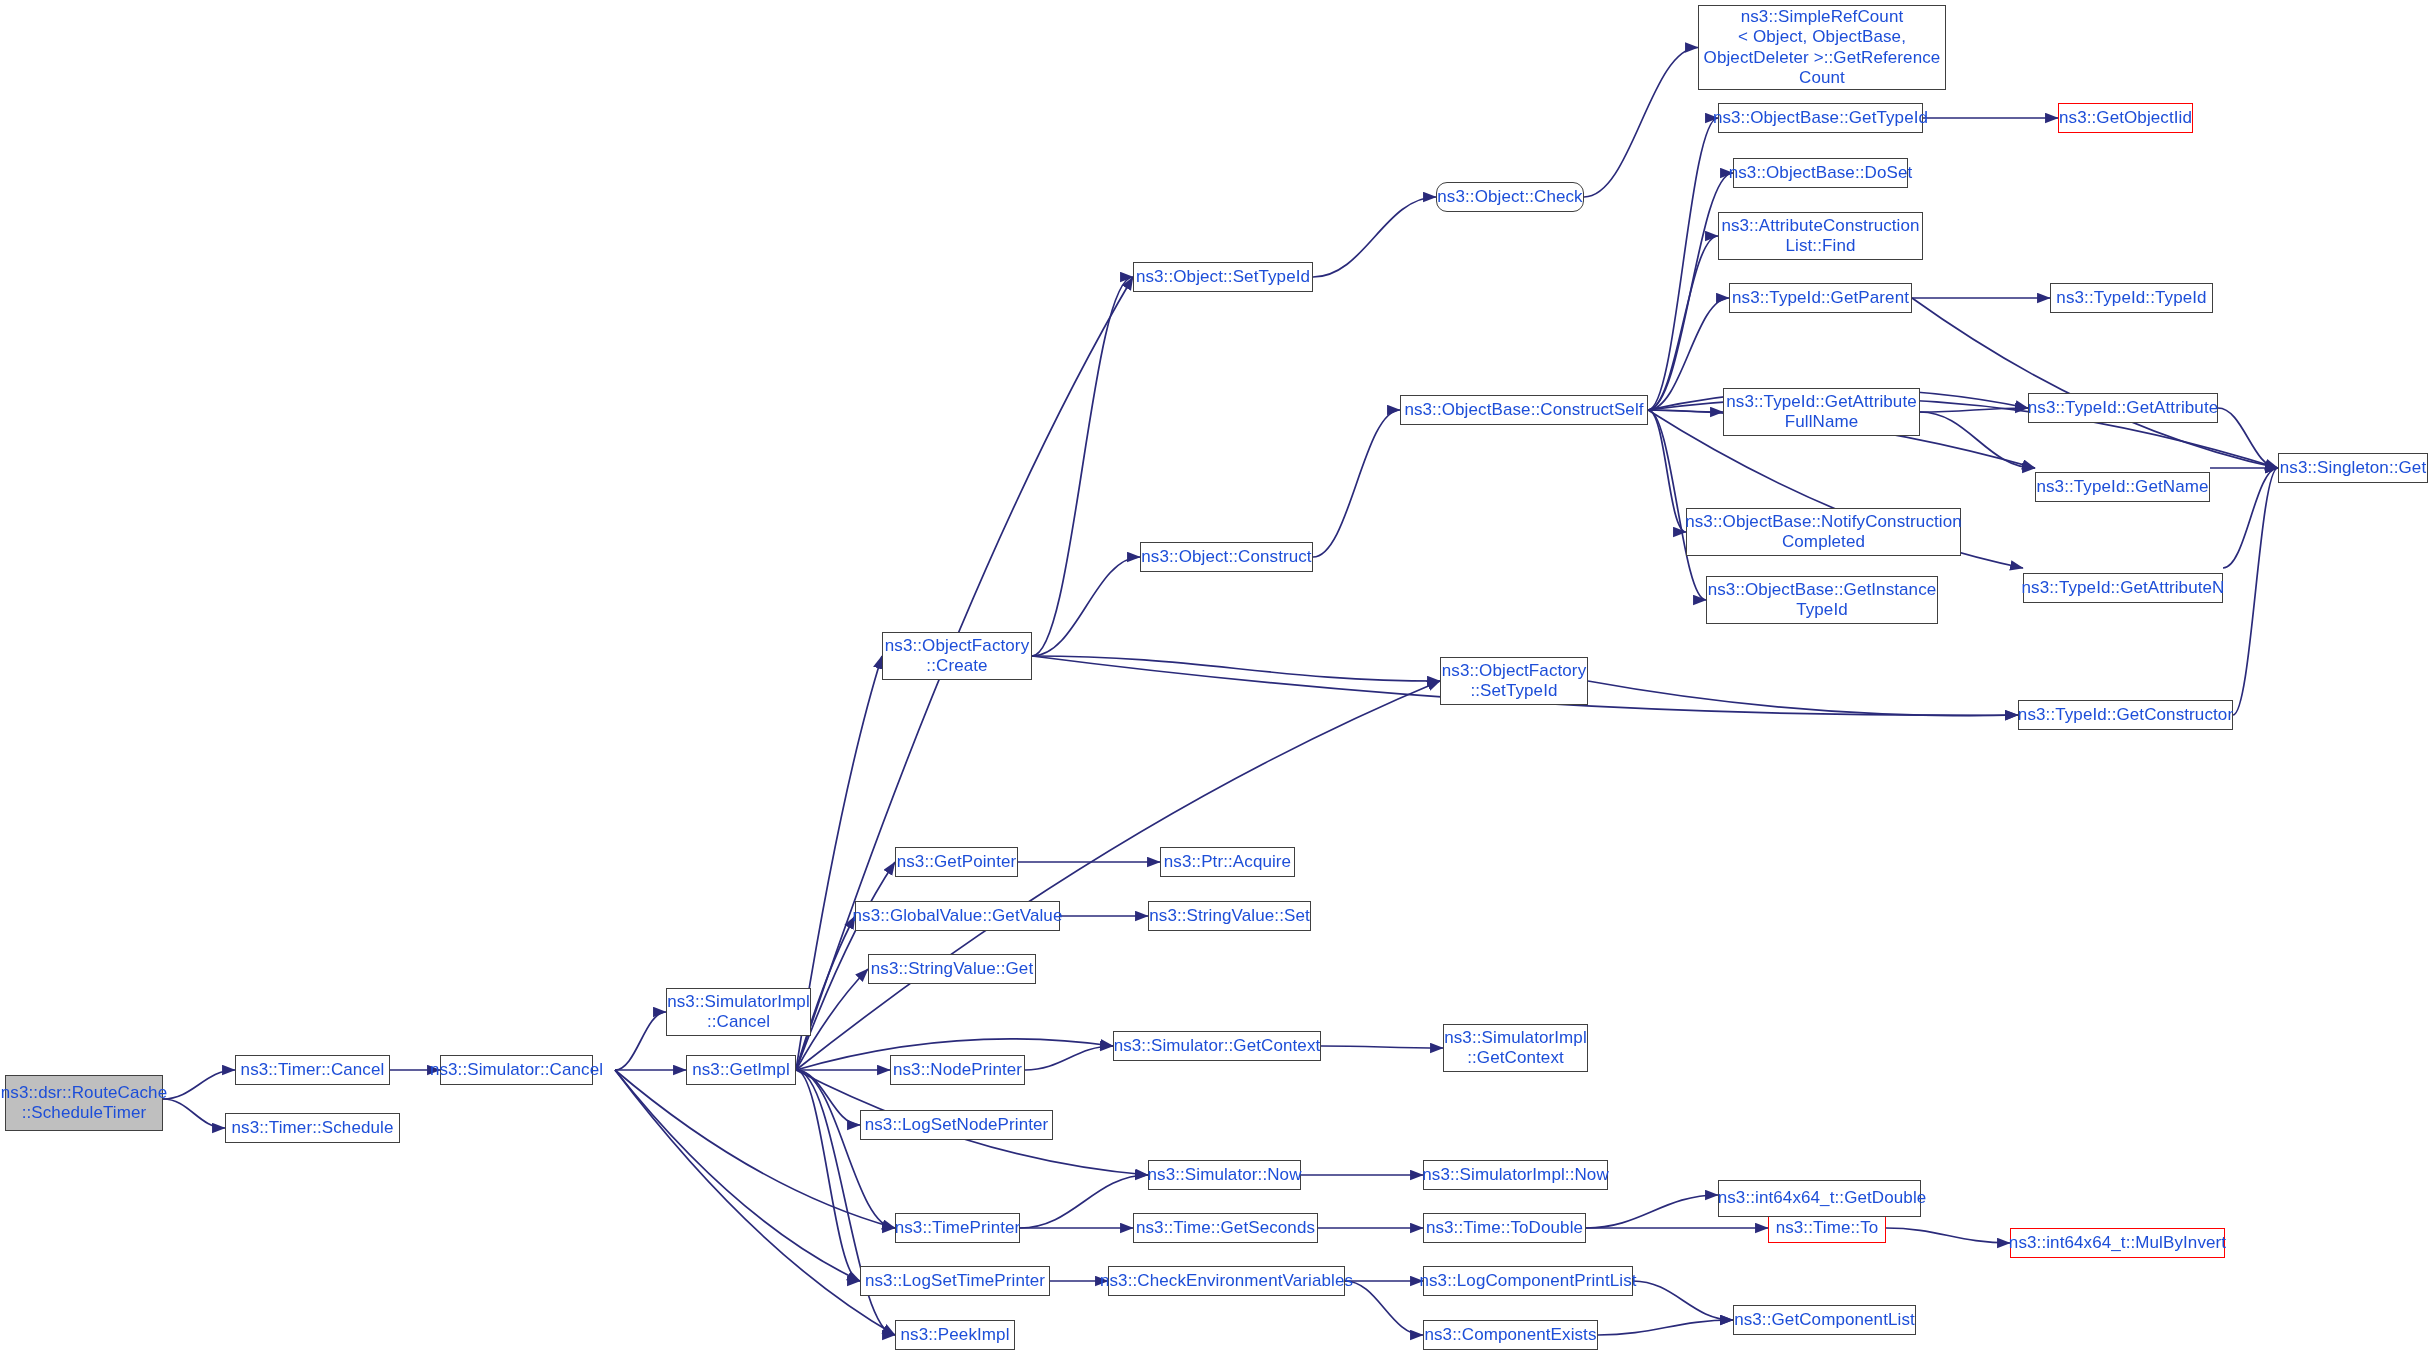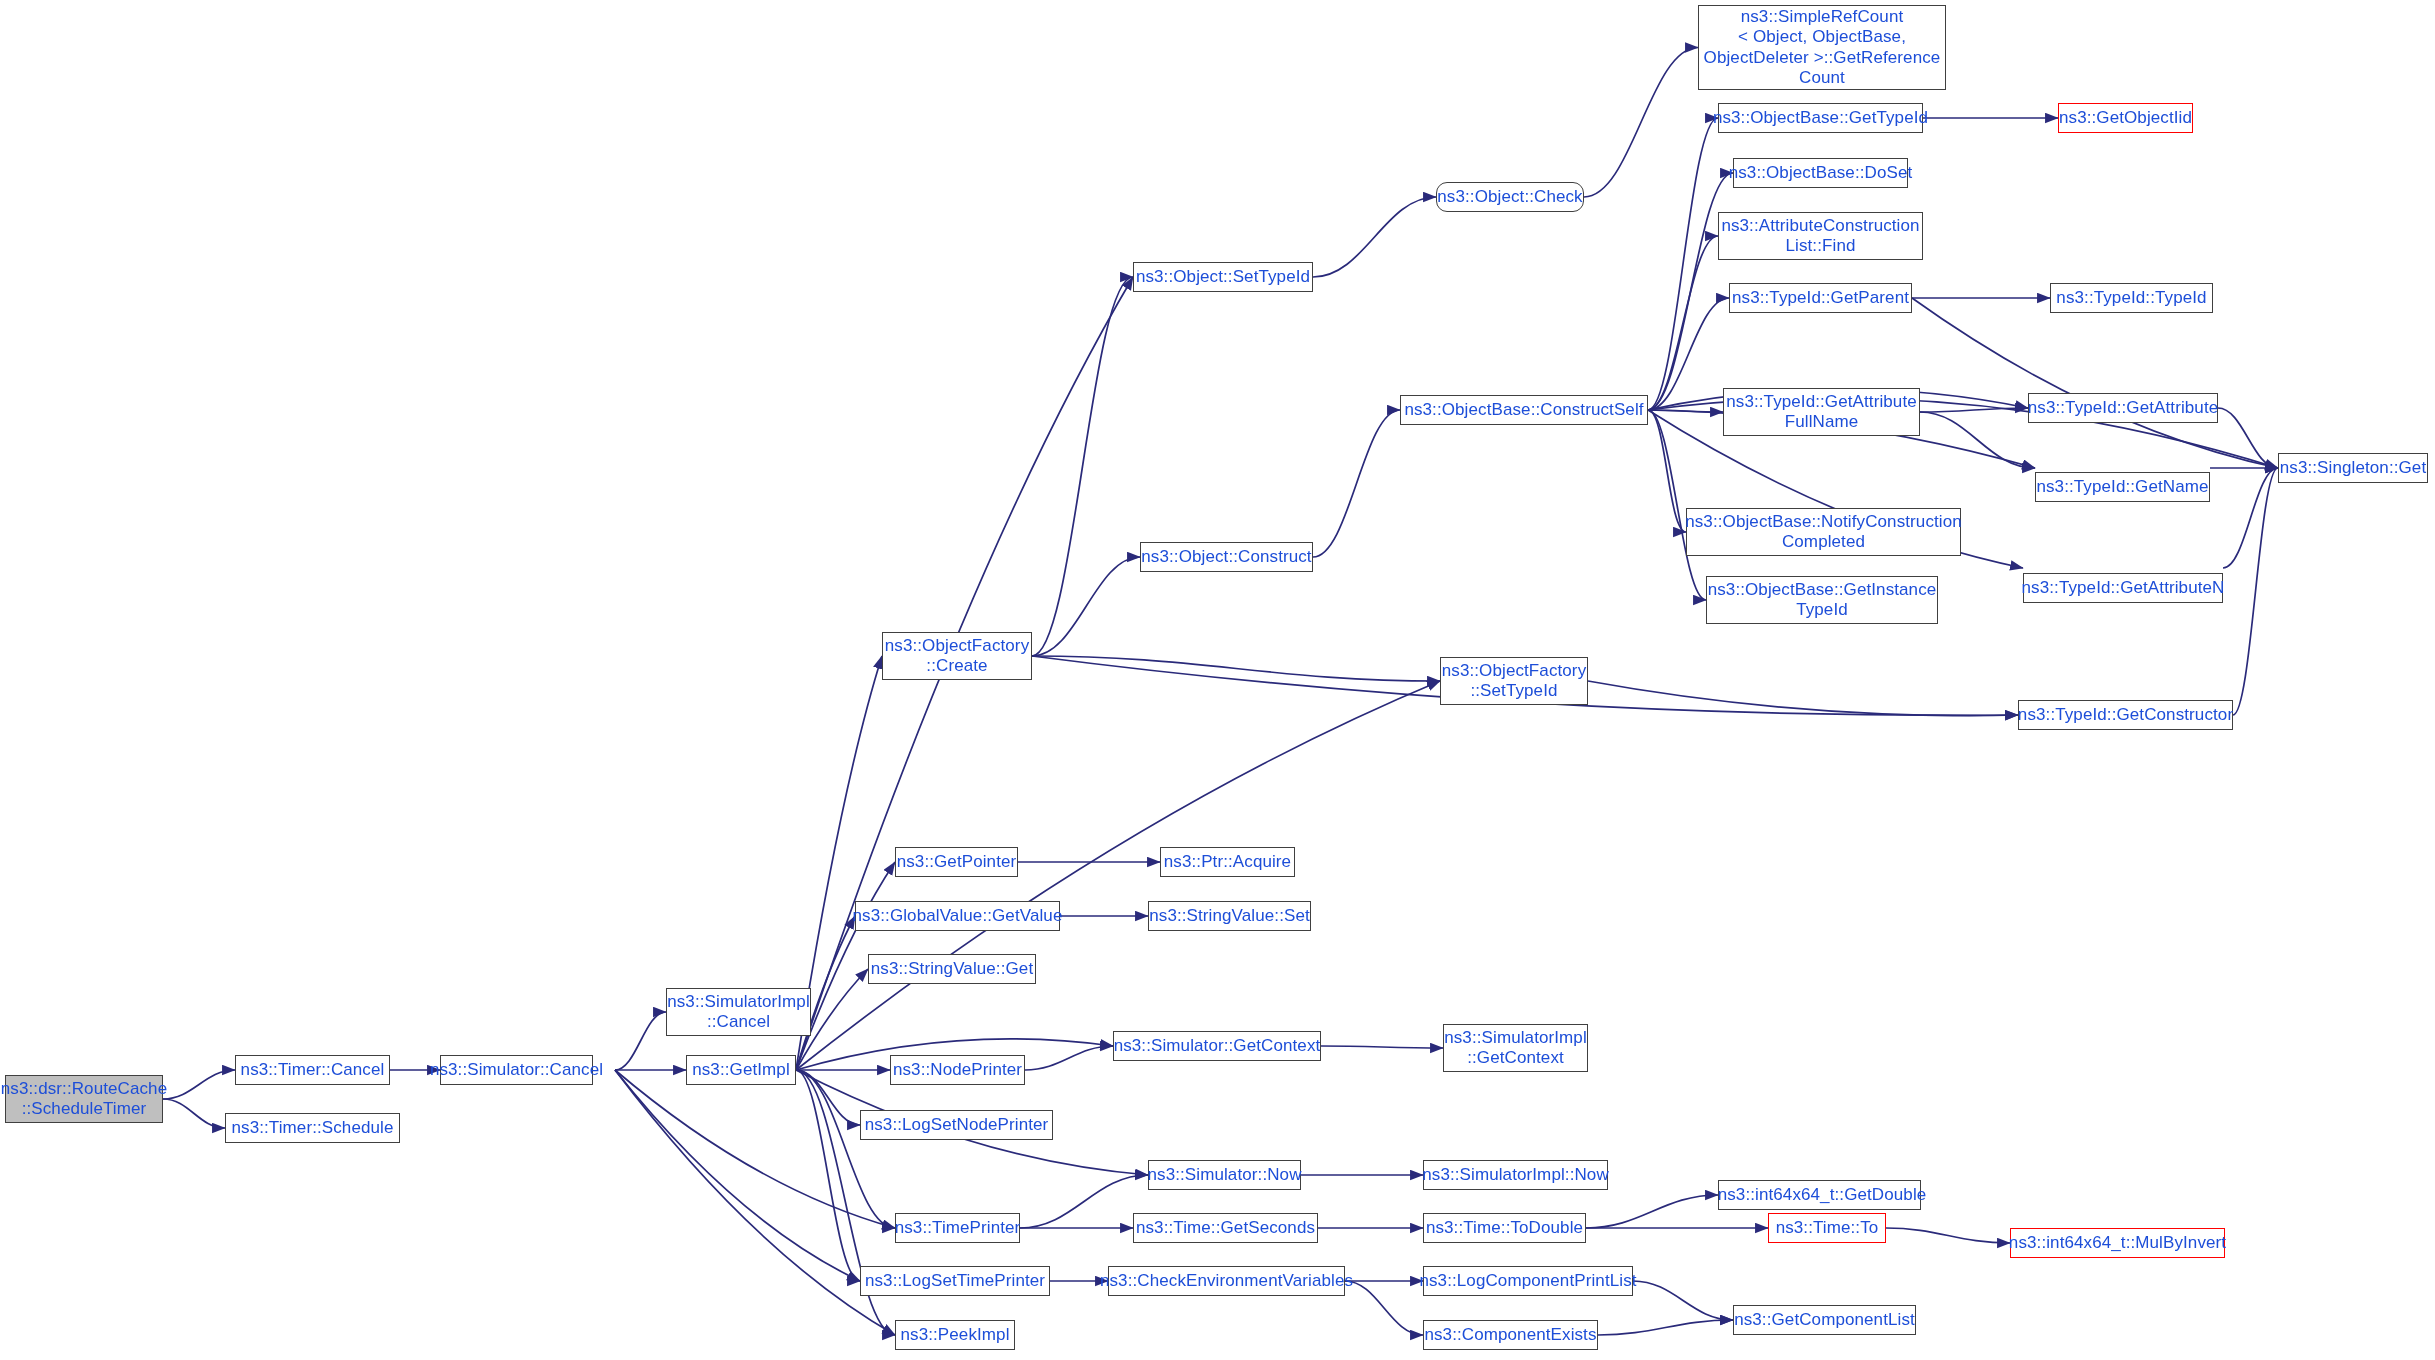--- a/index.html
+++ b/index.html
@@ -120,21 +120,21 @@
         <path d="M1920,412 C1965.36,412 1982.64,408 2028,408" fill="none" stroke="#2a2a7a" stroke-width="1.7" marker-end="url(#arrow)"></path>
         <path d="M1920,412 C1968.3,412 1986.7,468 2035,468" fill="none" stroke="#2a2a7a" stroke-width="1.7" marker-end="url(#arrow)"></path>
         <path d="M2218,408 C2243.2,408 2252.8,468 2278,468" fill="none" stroke="#2a2a7a" stroke-width="1.7" marker-end="url(#arrow)"></path>
         <path d="M2210,468 C2238.56,468 2249.44,468 2278,468" fill="none" stroke="#2a2a7a" stroke-width="1.7" marker-end="url(#arrow)"></path>
         <path d="M2223,568 C2246.1,568 2254.9,468 2278,468" fill="none" stroke="#2a2a7a" stroke-width="1.7" marker-end="url(#arrow)"></path>
         <path d="M2233,715 C2251.9,715 2259.1,468 2278,468" fill="none" stroke="#2a2a7a" stroke-width="1.7" marker-end="url(#arrow)"></path>
         <path d="M1886,1228 C1938.08,1228 1957.92,1243 2010,1243" fill="none" stroke="#2a2a7a" stroke-width="1.7" marker-end="url(#arrow)"></path>
       </g>
   </svg>
   <div id="nodes">
-      <div class="node highlight" style="left: 5px; top: 1075px; width: 158px; height: 48px;">ns3::dsr::RouteCache
+      <div class="node highlight" style="left: 5px; top: 1075px; width: 158px; height: 56px;">ns3::dsr::RouteCache
 ::ScheduleTimer</div>
       <div class="node" style="left: 235px; top: 1055px; width: 155px; height: 30px;">ns3::Timer::Cancel</div>
       <div class="node" style="left: 225px; top: 1113px; width: 175px; height: 30px;">ns3::Timer::Schedule</div>
       <div class="node" style="left: 440px; top: 1055px; width: 153px; height: 30px;">ns3::Simulator::Cancel</div>
       <div class="node" style="left: 666px; top: 988px; width: 145px; height: 48px;">ns3::SimulatorImpl
 ::Cancel</div>
       <div class="node" style="left: 686px; top: 1055px; width: 110px; height: 30px;">ns3::GetImpl</div>
       <div class="node" style="left: 882px; top: 632px; width: 150px; height: 48px;">ns3::ObjectFactory
 ::Create</div>
       <div class="node" style="left: 895px; top: 847px; width: 123px; height: 30px;">ns3::GetPointer</div>
@@ -179,17 +179,17 @@
       <div class="node" style="left: 1706px; top: 576px; width: 232px; height: 48px;">ns3::ObjectBase::GetInstance
 TypeId</div>
       <div class="node" style="left: 2050px; top: 283px; width: 163px; height: 30px;">ns3::TypeId::TypeId</div>
       <div class="node" style="left: 2028px; top: 393px; width: 190px; height: 30px;">ns3::TypeId::GetAttribute</div>
       <div class="node" style="left: 2035px; top: 472px; width: 175px; height: 30px;">ns3::TypeId::GetName</div>
       <div class="node" style="left: 2023px; top: 553px; width: 200px; height: 30px; margin-top: 20px;">ns3::TypeId::GetAttributeN</div>
       <div class="node" style="left: 2018px; top: 700px; width: 215px; height: 30px;">ns3::TypeId::GetConstructor</div>
       <div class="node" style="left: 2278px; top: 453px; width: 150px; height: 30px;">ns3::Singleton::Get</div>
       <div class="node red" style="left: 2058px; top: 103px; width: 135px; height: 30px;">ns3::GetObjectIid</div>
       <div class="node red" style="left: 1768px; top: 1213px; width: 118px; height: 30px;">ns3::Time::To</div>
-      <div class="node" style="left: 1718px; top: 1180px; width: 203px; height: 30px; padding-left: 9px;">ns3::int64x64_t::GetDouble</div>
+      <div class="node" style="left: 1718px; top: 1180px; width: 203px; height: 37px; padding-left: 9px;">ns3::int64x64_t::GetDouble</div>
       <div class="node" style="left: 1733px; top: 1305px; width: 183px; height: 30px;">ns3::GetComponentList</div>
       <div class="node red" style="left: 2010px; top: 1228px; width: 215px; height: 30px;">ns3::int64x64_t::MulByInvert</div>
     </div>
 </div>
 
 </body></html>

